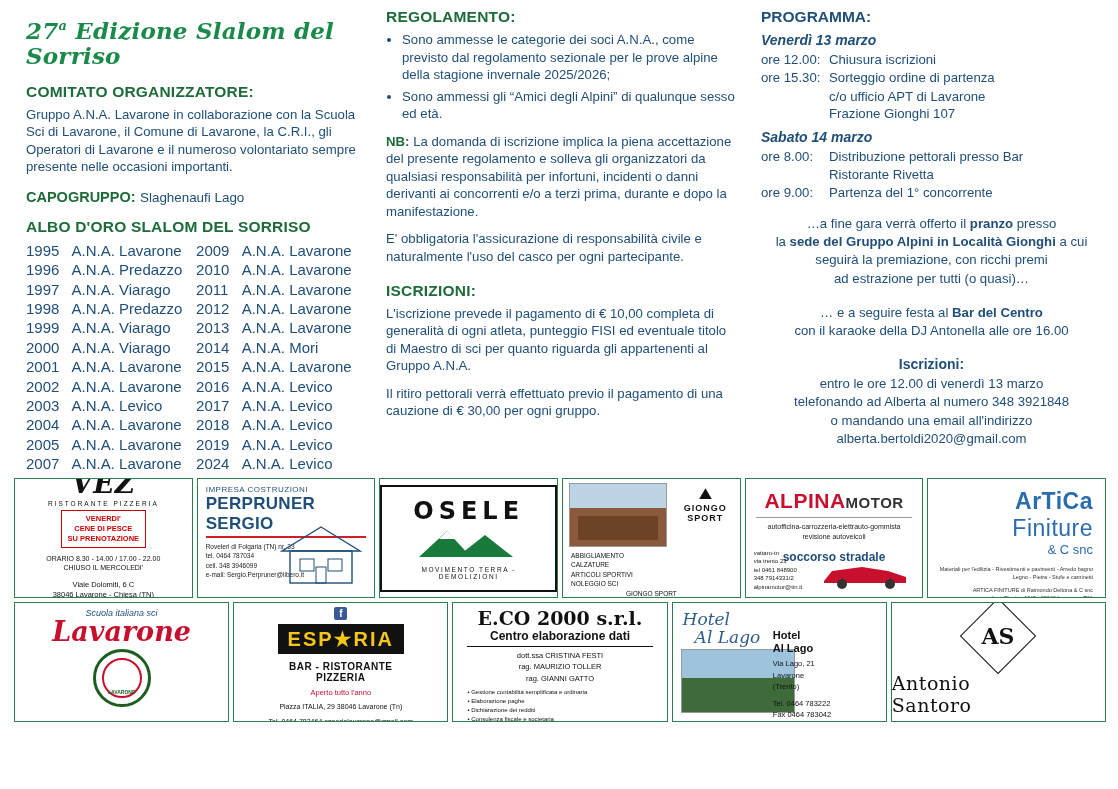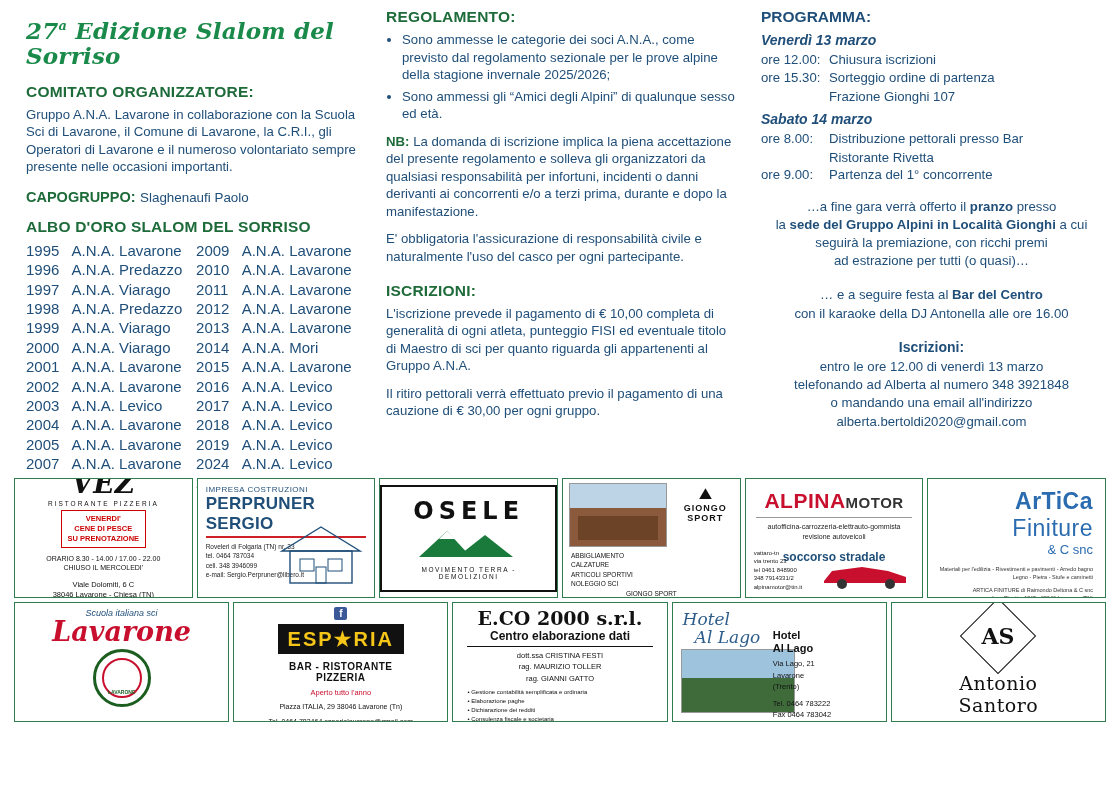--- a/index.html
+++ b/index.html
@@ -174,41 +174,41 @@
 
   
   .hal-script{font-family:"DejaVu Serif",serif;font-style:italic;font-size:17px;color:#2f5d8a;line-height:1.05;padding:8px 0 0 10px;}
   .hal-photo{position:absolute;left:8px;bottom:8px;width:112px;height:62px;background:linear-gradient(#9ec4dd 0 45%,#3f6b3a 45% 100%);border:1px solid #999;}
   .hal-right{position:absolute;right:8px;top:26px;width:105px;font-size:7.5px;color:#111;line-height:1.5;}
   .hal-right .b{font-size:11px;font-weight:bold;color:#111;line-height:1.2;}
 
   
   .as-diamond{width:52px;height:52px;border:1.5px solid #111;transform:rotate(45deg);margin:6px auto 0;position:relative;}
   .as-letters{position:absolute;inset:0;transform:rotate(-45deg);display:flex;align-items:center;justify-content:center;font-family:"DejaVu Serif",serif;font-size:22px;font-weight:bold;color:#111;}
-  .as-1{font-family:"DejaVu Serif",serif;font-size:19px;color:#111;text-align:center;margin-top:10px;line-height:1.15;letter-spacing:.5px;}
+  .as-1{font-family:"DejaVu Serif",serif;font-size:19px;color:#111;text-align:left;margin-top:10px;line-height:1.15;letter-spacing:.5px;}
   .as-2{font-size:6.5px;color:#111;text-align:center;letter-spacing:3px;margin-top:4px;}
 </style>
 </head>
 <body>
 
 <div class="page">
 
   <div class="cols">
 
     <div class="col col-left">
       <div class="title">
         <span>27</span><span class="sup">a</span><span> Edizione Slalom del Sorriso</span>
       </div>
 
       <h2 class="sec">COMITATO ORGANIZZATORE:</h2>
       <p class="body">Gruppo A.N.A. Lavarone in collaborazione con la Scuola Sci di Lavarone, il Comune di Lavarone, la C.R.I., gli Operatori di Lavarone e il numeroso volontariato sempre presente nelle occasioni importanti.</p>
 
       <div style="margin:12px 0 6px 0;">
         <span class="inline-label">CAPOGRUPPO:</span>
-        <span class="inline-val">Slaghenaufi Paolo</span>
+        <span class="inline-val">Slaghenaufi Lago</span>
       </div>
 
       <h2 class="sec" style="margin-top:12px;">ALBO D'ORO SLALOM DEL SORRISO</h2>
 
       <div class="albo">
         <table>
           <tbody>
             <tr>
                 <td class="y">1995</td>
                 <td class="n">A.N.A. Lavarone</td>
@@ -315,20 +315,21 @@
 
       <div class="prog-day">Venerdì 13 marzo</div>
       <div class="prog-row">
         <div class="prog-time">ore 12.00:</div>
         <div class="prog-txt">Chiusura iscrizioni</div>
       </div>
       <div class="prog-row">
         <div class="prog-time">ore 15.30:</div>
         <div class="prog-txt">Sorteggio ordine di partenza</div>
       </div>
+      <div class="prog-sub">c/o ufficio APT di Lavarone</div>
       <div class="prog-sub">Frazione Gionghi 107</div>
 
       <div class="prog-day">Sabato 14 marzo</div>
       <div class="prog-row">
         <div class="prog-time">ore 8.00:</div>
         <div class="prog-txt">Distribuzione pettorali presso Bar</div>
       </div>
       <div class="prog-sub">Ristorante Rivetta</div>
       <div class="prog-row">
         <div class="prog-time">ore 9.00:</div>

